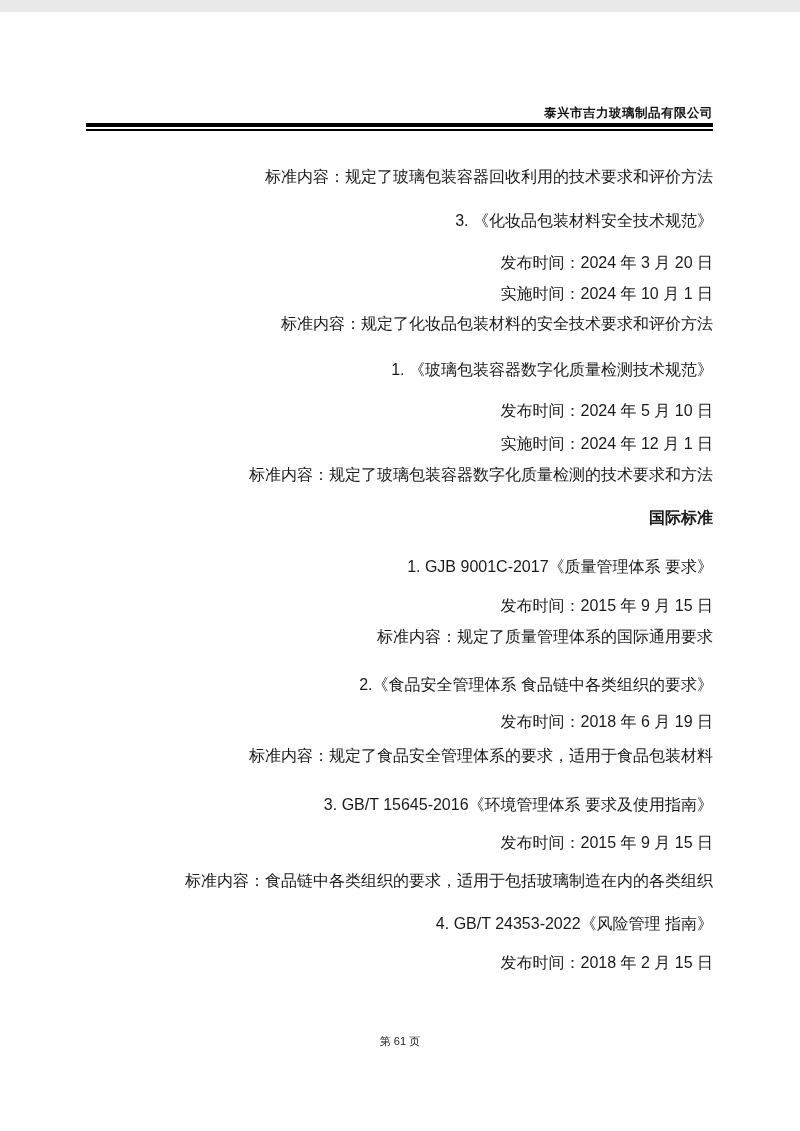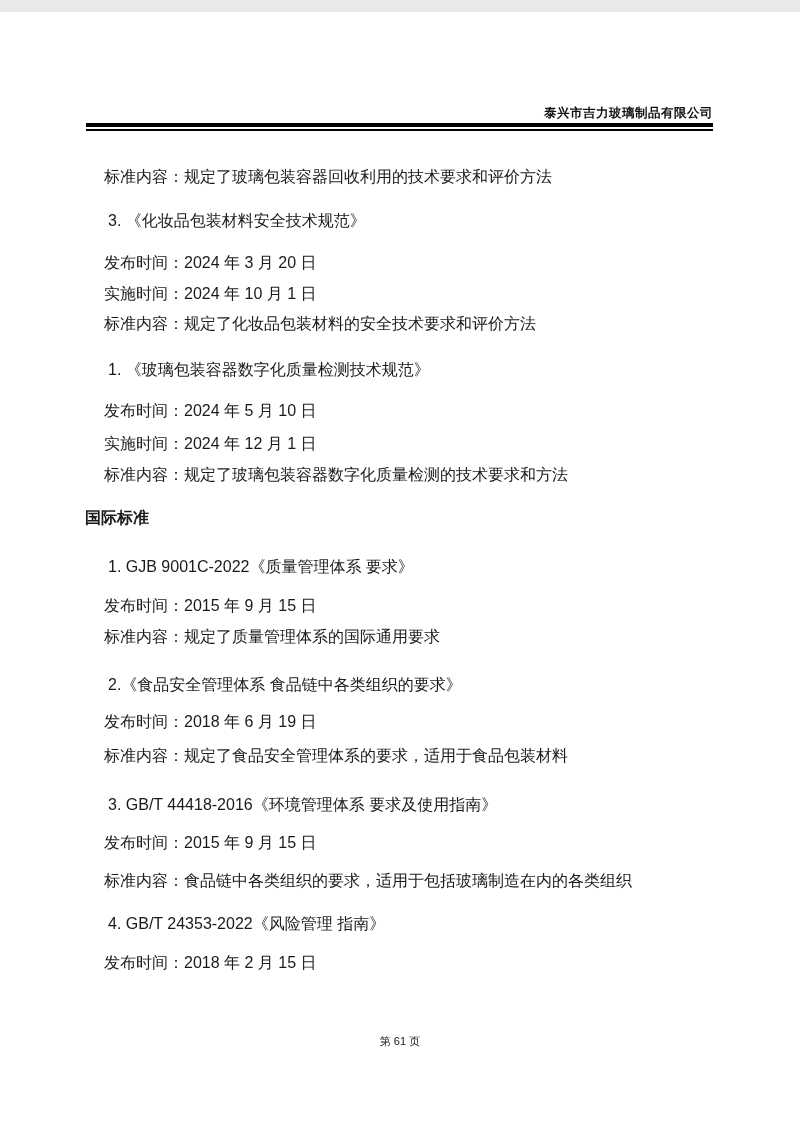--- a/index.html
+++ b/index.html
@@ -30,20 +30,21 @@
     left: 86px;
     right: 87px;
   }
   .header-rule .thick { height: 4px; background: #000000; }
   .header-rule .thin  { height: 2px; background: #000000; margin-top: 2px; }
   .content {
     position: absolute;
     top: 157px;
     left: 85px;
     right: 87px;
+    text-align: right;
   }
   .content p {
     margin: 0;
     font-size: 16px;
     line-height: 16px;
     white-space: nowrap;
   }
   .content p.body    { padding-left: 19px; }
   .content p.item    { padding-left: 23px; }
   .content p.heading { padding-left: 0; font-weight: bold; }
@@ -73,27 +74,27 @@
     <p class="body" style="margin-top:0">标准内容：规定了玻璃包装容器回收利用的技术要求和评价方法</p>
     <p class="item" style="margin-top:28px">3. 《化妆品包装材料安全技术规范》</p>
     <p class="body" style="margin-top:26px">发布时间：2024 年 3 月 20 日</p>
     <p class="body" style="margin-top:15px">实施时间：2024 年 10 月 1 日</p>
     <p class="body" style="margin-top:14px">标准内容：规定了化妆品包装材料的安全技术要求和评价方法</p>
     <p class="item" style="margin-top:30px">1. 《玻璃包装容器数字化质量检测技术规范》</p>
     <p class="body" style="margin-top:25px">发布时间：2024 年 5 月 10 日</p>
     <p class="body" style="margin-top:17px">实施时间：2024 年 12 月 1 日</p>
     <p class="body" style="margin-top:15px">标准内容：规定了玻璃包装容器数字化质量检测的技术要求和方法</p>
     <p class="heading" style="margin-top:27px">国际标准</p>
-    <p class="item" style="margin-top:33px">1. GJB 9001C-2022《质量管理体系 要求》</p>
+    <p class="item" style="margin-top:33px">1. GJB 9001C-2017《质量管理体系 要求》</p>
     <p class="body" style="margin-top:23px">发布时间：2015 年 9 月 15 日</p>
     <p class="body" style="margin-top:15px">标准内容：规定了质量管理体系的国际通用要求</p>
     <p class="item" style="margin-top:32px">2.《食品安全管理体系 食品链中各类组织的要求》</p>
     <p class="body" style="margin-top:21px">发布时间：2018 年 6 月 19 日</p>
     <p class="body" style="margin-top:18px">标准内容：规定了食品安全管理体系的要求，适用于食品包装材料</p>
-    <p class="item" style="margin-top:33px">3. GB/T 44418-2016《环境管理体系 要求及使用指南》</p>
+    <p class="item" style="margin-top:33px">3. GB/T 15645-2016《环境管理体系 要求及使用指南》</p>
     <p class="body" style="margin-top:22px">发布时间：2015 年 9 月 15 日</p>
     <p class="body" style="margin-top:22px">标准内容：食品链中各类组织的要求，适用于包括玻璃制造在内的各类组织</p>
     <p class="item" style="margin-top:27px">4. GB/T 24353-2022《风险管理 指南》</p>
     <p class="body" style="margin-top:23px">发布时间：2018 年 2 月 15 日</p>
   </div>
 
   <div class="footer-pageno">第 61 页</div>
 
 </div>
 

